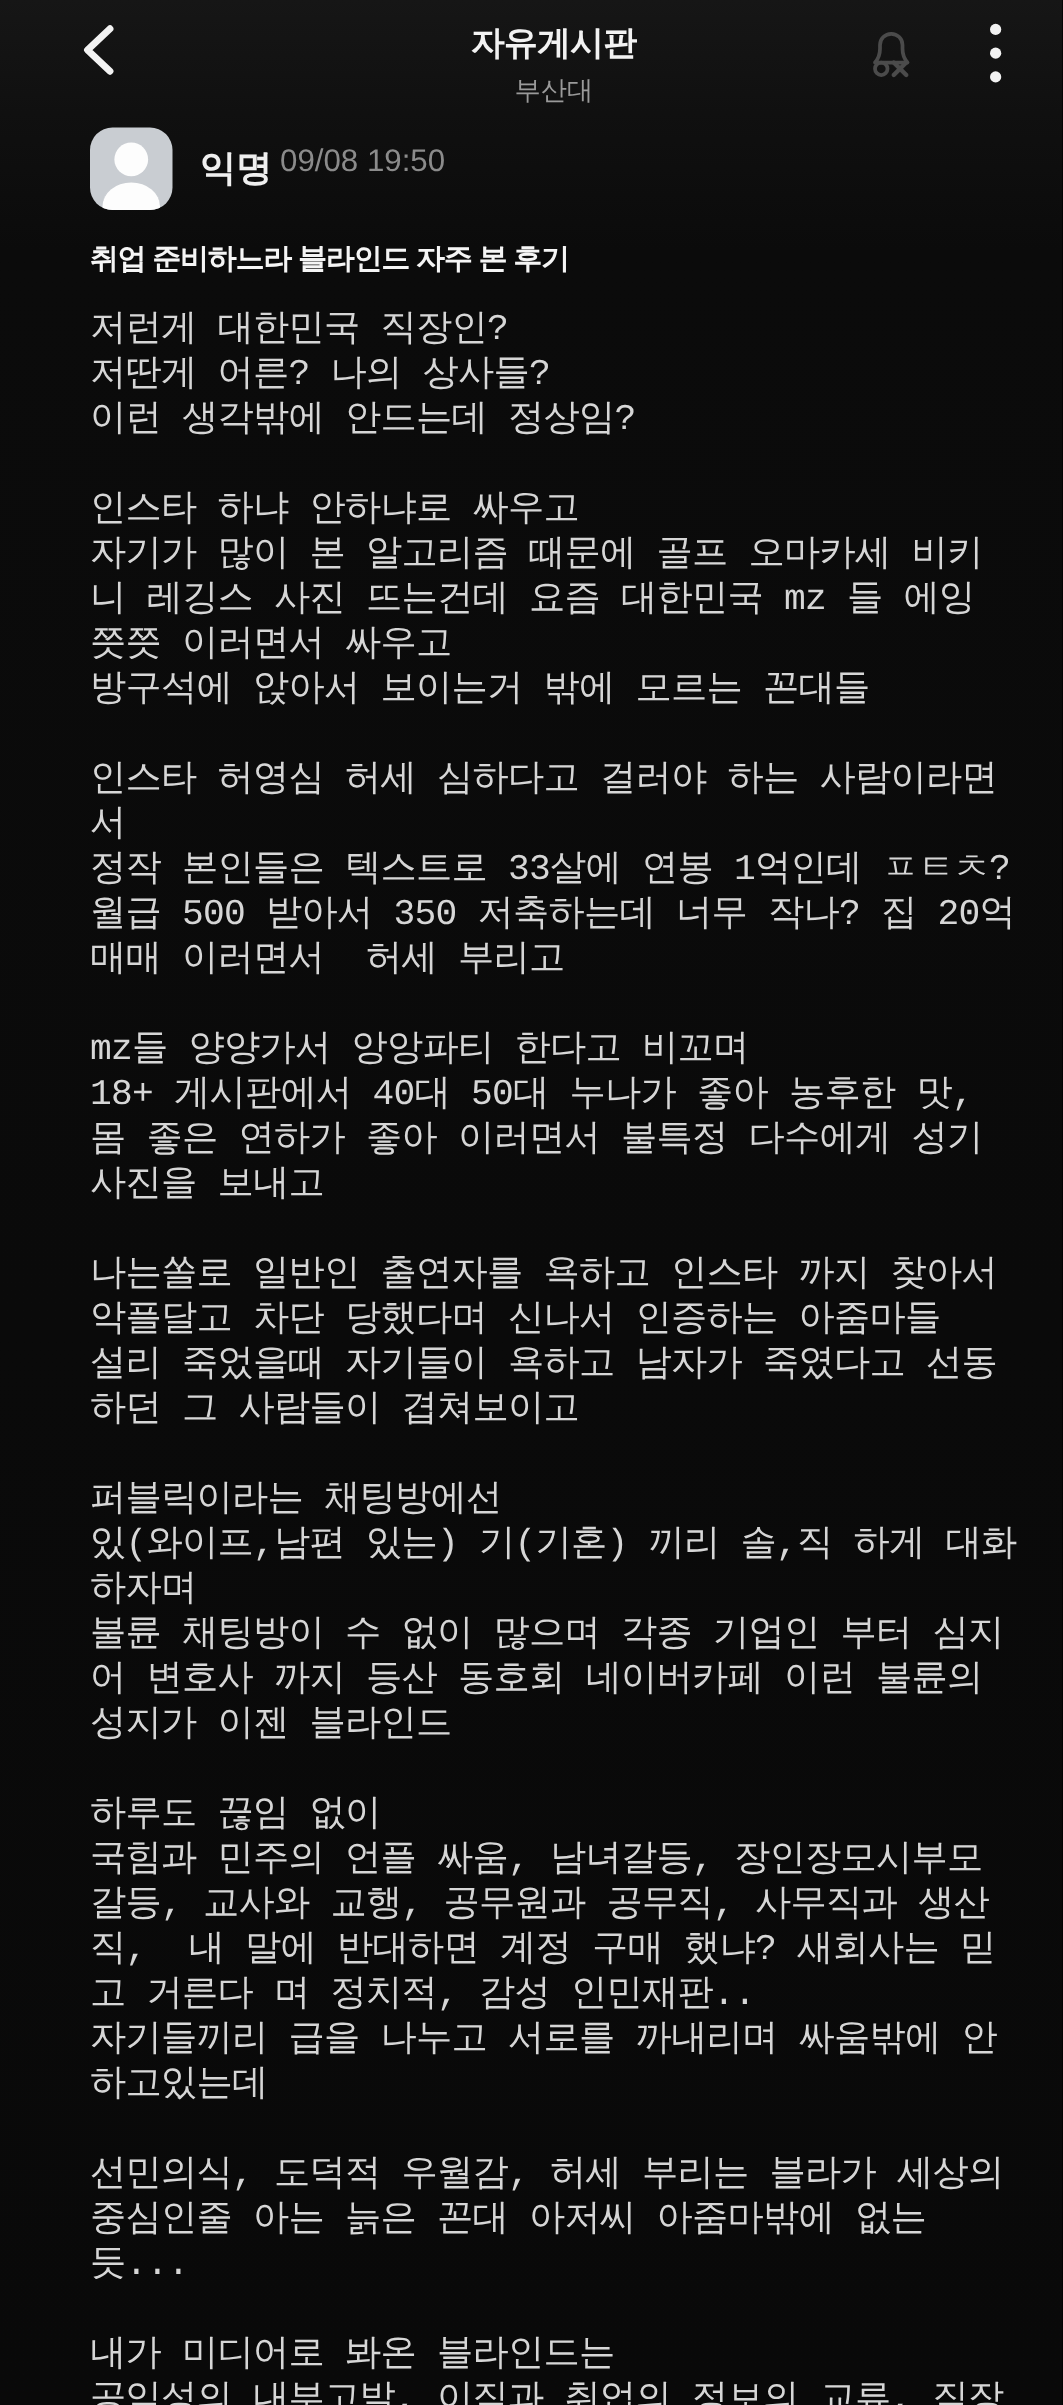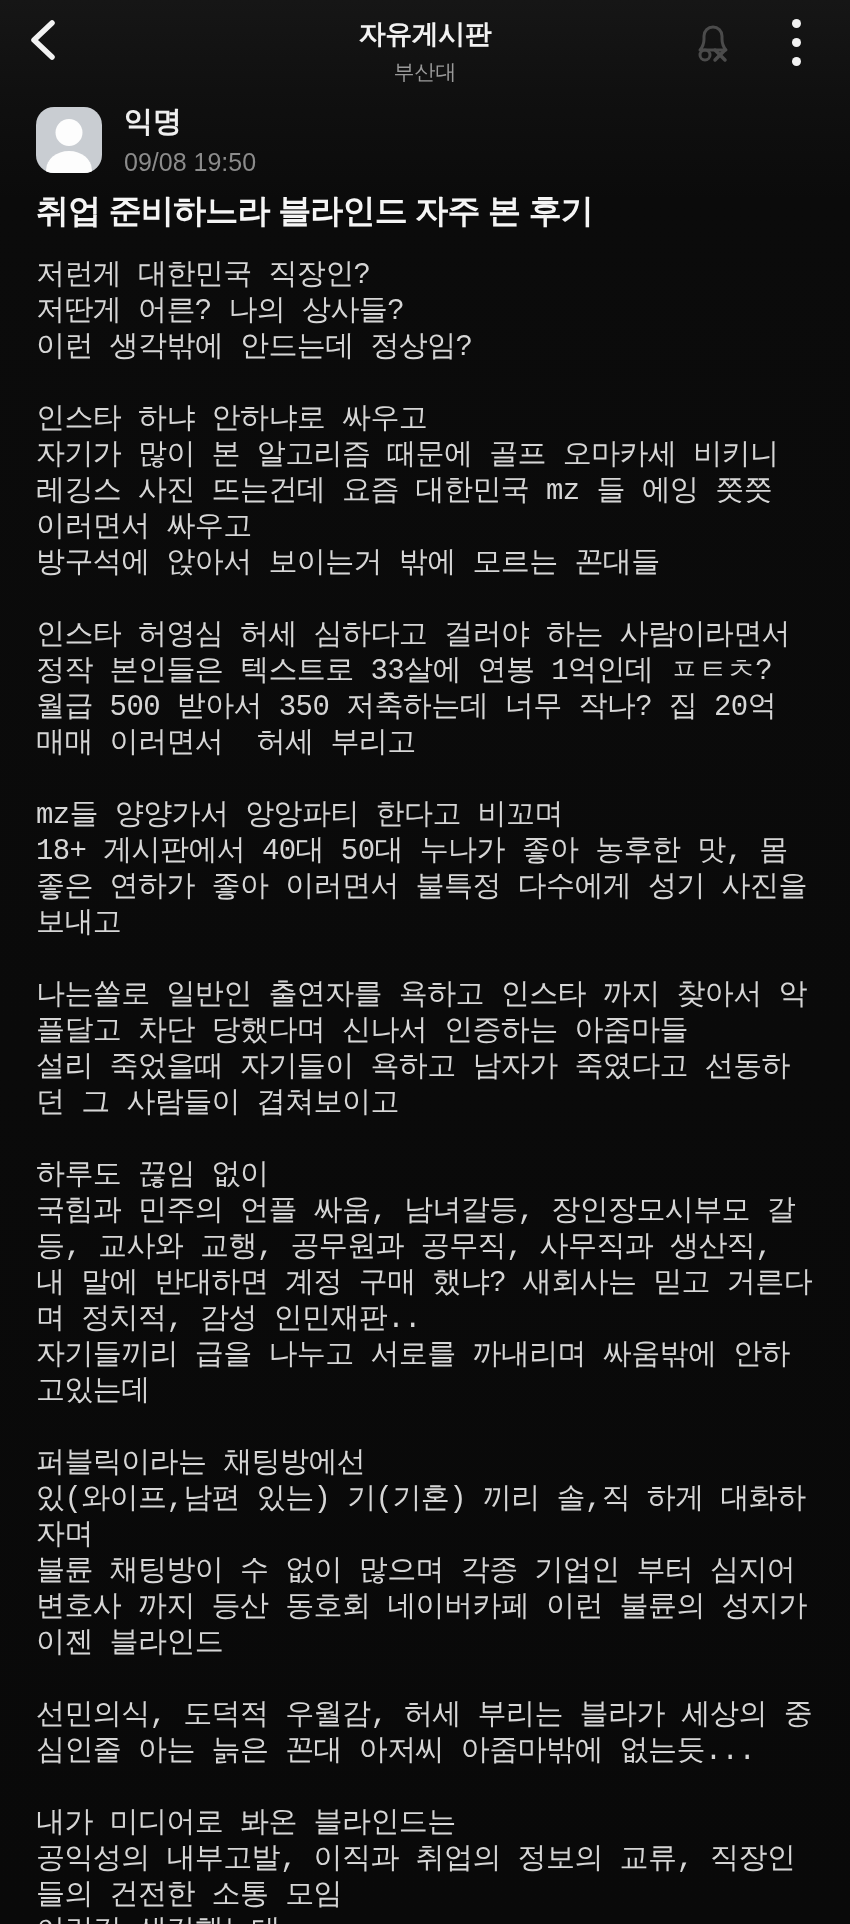--- a/index.html
+++ b/index.html
@@ -1,43 +1,43 @@
 <!DOCTYPE html>
 <html><head>
 <meta charset="utf-8">
 <style>
   * { margin:0; padding:0; box-sizing:border-box; }
   html,body { background:#000; }
   body { font-family:"Liberation Sans","DejaVu Sans",sans-serif; }
   .screen {
     position:relative; width:850px; height:1924px; margin:0 auto;
     background:linear-gradient(180deg,#161616 0px,#101010 90px,#0b0b0b 200px,#090909 100%);
-    color:#d8d8d8; overflow:hidden;
+    color:#d8d8d8; overflow:hidden;padding-left:36px;
   }
   
   .appbar { position:relative; height:92px; padding-top:14px; }
   .back-btn { position:absolute; left:18px; top:18px; width:48px; height:48px; display:flex; align-items:center; justify-content:center; cursor:pointer; }
   .titles { position:absolute; left:0; right:0; top:16px; text-align:center; }
   .board-title { font-size:27px; font-weight:bold; color:#f2f2f2; letter-spacing:-0.5px; }
   .board-subtitle { font-size:21px; color:#9a9a9a; margin-top:6px; }
   .appbar-right { position:absolute; right:28px; top:14px; display:flex; align-items:center; gap:34px; }
   .iconbtn { width:52px; height:56px; display:flex; align-items:center; justify-content:center; cursor:pointer; }
   .kebab { display:flex; flex-direction:column; gap:10px; }
   .kebab i { width:9px; height:9px; border-radius:50%; background:#f2f2f2; display:block; }
   
   .content { padding:0 36px; }
   .post-meta { display:flex; align-items:center; gap:22px; margin-top:10px; }
   .avatar { position:relative; width:66px; height:66px; border-radius:18px; background:#c9cdd2; overflow:hidden; flex:0 0 auto; }
   .avatar .head { position:absolute; top:12px; left:50%; transform:translateX(-50%); width:27px; height:27px; border-radius:50%; background:#fdfdfd; }
   .avatar .torso { position:absolute; bottom:-12px; left:50%; transform:translateX(-50%); width:46px; height:38px; border-radius:23px 23px 0 0; background:#fdfdfd; border-top:4px solid #c9cdd2; }
-  .meta-lines { display:flex; flex-direction:column; gap:6px; }
+  .meta-lines { display:flex; gap:6px; }
   .author { font-size:29px; font-weight:bold; color:#efefef; }
   .timestamp { font-size:25px; color:#8b8b8b; }
   
-  .post-title { margin-top:12px; font-size:33px; font-weight:bold; color:#f5f5f5; letter-spacing:-0.8px; }
+  .post-title { margin-top:23px; font-size:23px; font-weight:bold; color:#f5f5f5; letter-spacing:-0.8px; }
   .post-body { margin-top:24px; }
   .post-body p { font-size:29px; line-height:36px; color:#d6d6d6; letter-spacing:-0.6px; white-space:pre-wrap; margin:0 0 36px 0;font-family:Liberation Mono, monospace; }
 </style>
 </head>
 <body>
 
 <div class="screen">
 
   <div class="appbar">
     <div class="back-btn">
@@ -92,26 +92,26 @@
 이런 생각밖에 안드는데 정상임?</p>
         <p>인스타 하냐 안하냐로 싸우고
 자기가 많이 본 알고리즘 때문에 골프 오마카세 비키니 레깅스 사진 뜨는건데 요즘 대한민국 mz 들 에잉 쯧쯧 이러면서 싸우고
 방구석에 앉아서 보이는거 밖에 모르는 꼰대들</p>
         <p>인스타 허영심 허세 심하다고 걸러야 하는 사람이라면서
 정작 본인들은 텍스트로 33살에 연봉 1억인데 ㅍㅌㅊ?  월급 500 받아서 350 저축하는데 너무 작나? 집 20억 매매 이러면서  허세 부리고</p>
         <p>mz들 양양가서 앙앙파티 한다고 비꼬며
 18+ 게시판에서 40대 50대 누나가 좋아 농후한 맛, 몸 좋은 연하가 좋아 이러면서 불특정 다수에게 성기 사진을 보내고</p>
         <p>나는쏠로 일반인 출연자를 욕하고 인스타 까지 찾아서 악플달고 차단 당했다며 신나서 인증하는 아줌마들
 설리 죽었을때 자기들이 욕하고 남자가 죽였다고 선동하던 그 사람들이 겹쳐보이고</p>
+        <p>퍼블릭이라는 채팅방에선
+있(와이프,남편 있는) 기(기혼) 끼리 솔,직 하게 대화하자며
+불륜 채팅방이 수 없이 많으며 각종 기업인 부터 심지어 변호사 까지 등산 동호회 네이버카페 이런 불륜의 성지가 이젠 블라인드</p>
         <p>하루도 끊임 없이
 국힘과 민주의 언플 싸움, 남녀갈등, 장인장모시부모 갈등, 교사와 교행, 공무원과 공무직, 사무직과 생산직,  내 말에 반대하면 계정 구매 했냐? 새회사는 믿고 거른다 며 정치적, 감성 인민재판..
 자기들끼리 급을 나누고 서로를 까내리며 싸움밖에 안하고있는데</p>
-        <p>퍼블릭이라는 채팅방에선
-있(와이프,남편 있는) 기(기혼) 끼리 솔,직 하게 대화하자며
-불륜 채팅방이 수 없이 많으며 각종 기업인 부터 심지어 변호사 까지 등산 동호회 네이버카페 이런 불륜의 성지가 이젠 블라인드</p>
         <p>선민의식, 도덕적 우월감, 허세 부리는 블라가 세상의 중심인줄 아는 늙은 꼰대 아저씨 아줌마밖에 없는듯...</p>
         <p>내가 미디어로 봐온 블라인드는
 공익성의 내부고발, 이직과 취업의 정보의 교류, 직장인들의 건전한 소통 모임
 이런걸 생각했는데....</p>
       </div>
 
   </div>
 </div>
 
 </body></html>

